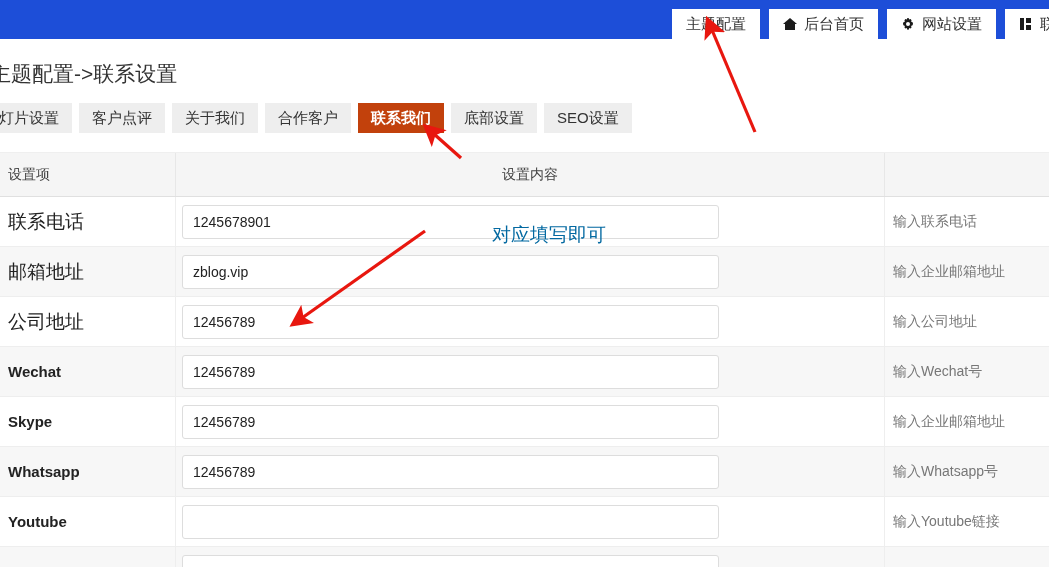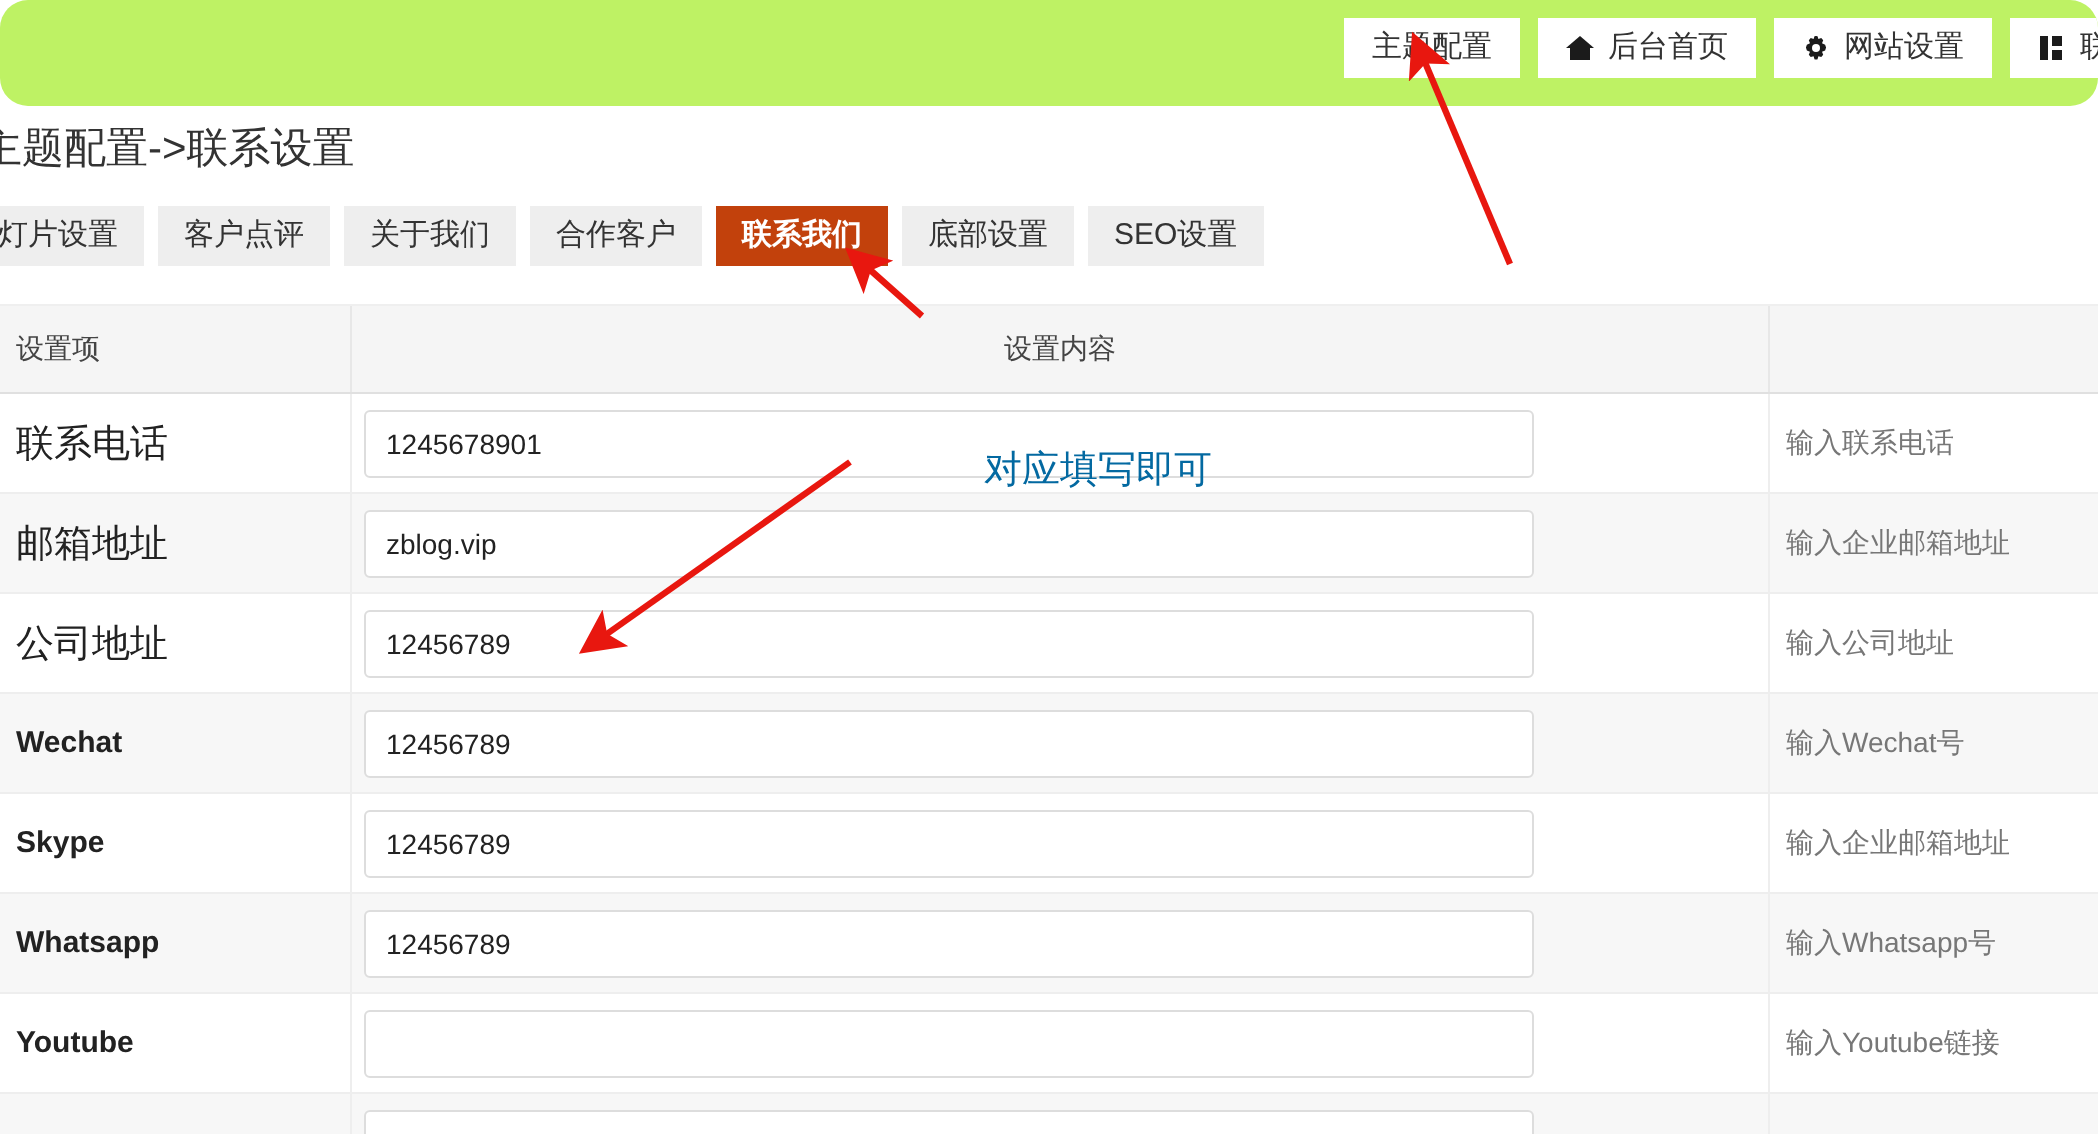--- a/index.html
+++ b/index.html
@@ -12,24 +12,23 @@
   #root {
     position: relative;
     width: 1049px; height: 567px;
     overflow: hidden;
   }
 
   
   .navbar {
     position: absolute;
     left: 0; top: 0;
-    width: 1049px; height: 53px;
-    background: #bef264;
+    width: 1049px; height: 39px;
+    background: #1d4ed8;
     overflow: hidden;
-    border-radius: 14px;
   }
   .nav-tabs {
     position: absolute;
     left: 672px; top: 9px;
     display: flex;
     align-items: stretch;
     height: 30px;
     gap: 9px;
     white-space: nowrap;
   }
@@ -192,21 +191,21 @@
     font-weight: bold;
     white-space: nowrap;
   }
   .row-label.cn { font-weight: normal; font-size: 19px; }
   .hint-text {
     font-size: 14px;
     color: #777777;
     white-space: nowrap;
   }
   .field {
-    width: 585px;
+    width: 537px;
     height: 34px;
     box-sizing: border-box;
     border: 1px solid #dddddd;
     border-radius: 3px;
     background: #ffffff;
     color: #222222;
     font-size: 14px;
     padding: 0 10px;
     font-family: "Liberation Sans", "DejaVu Sans", sans-serif;
     outline: none;

